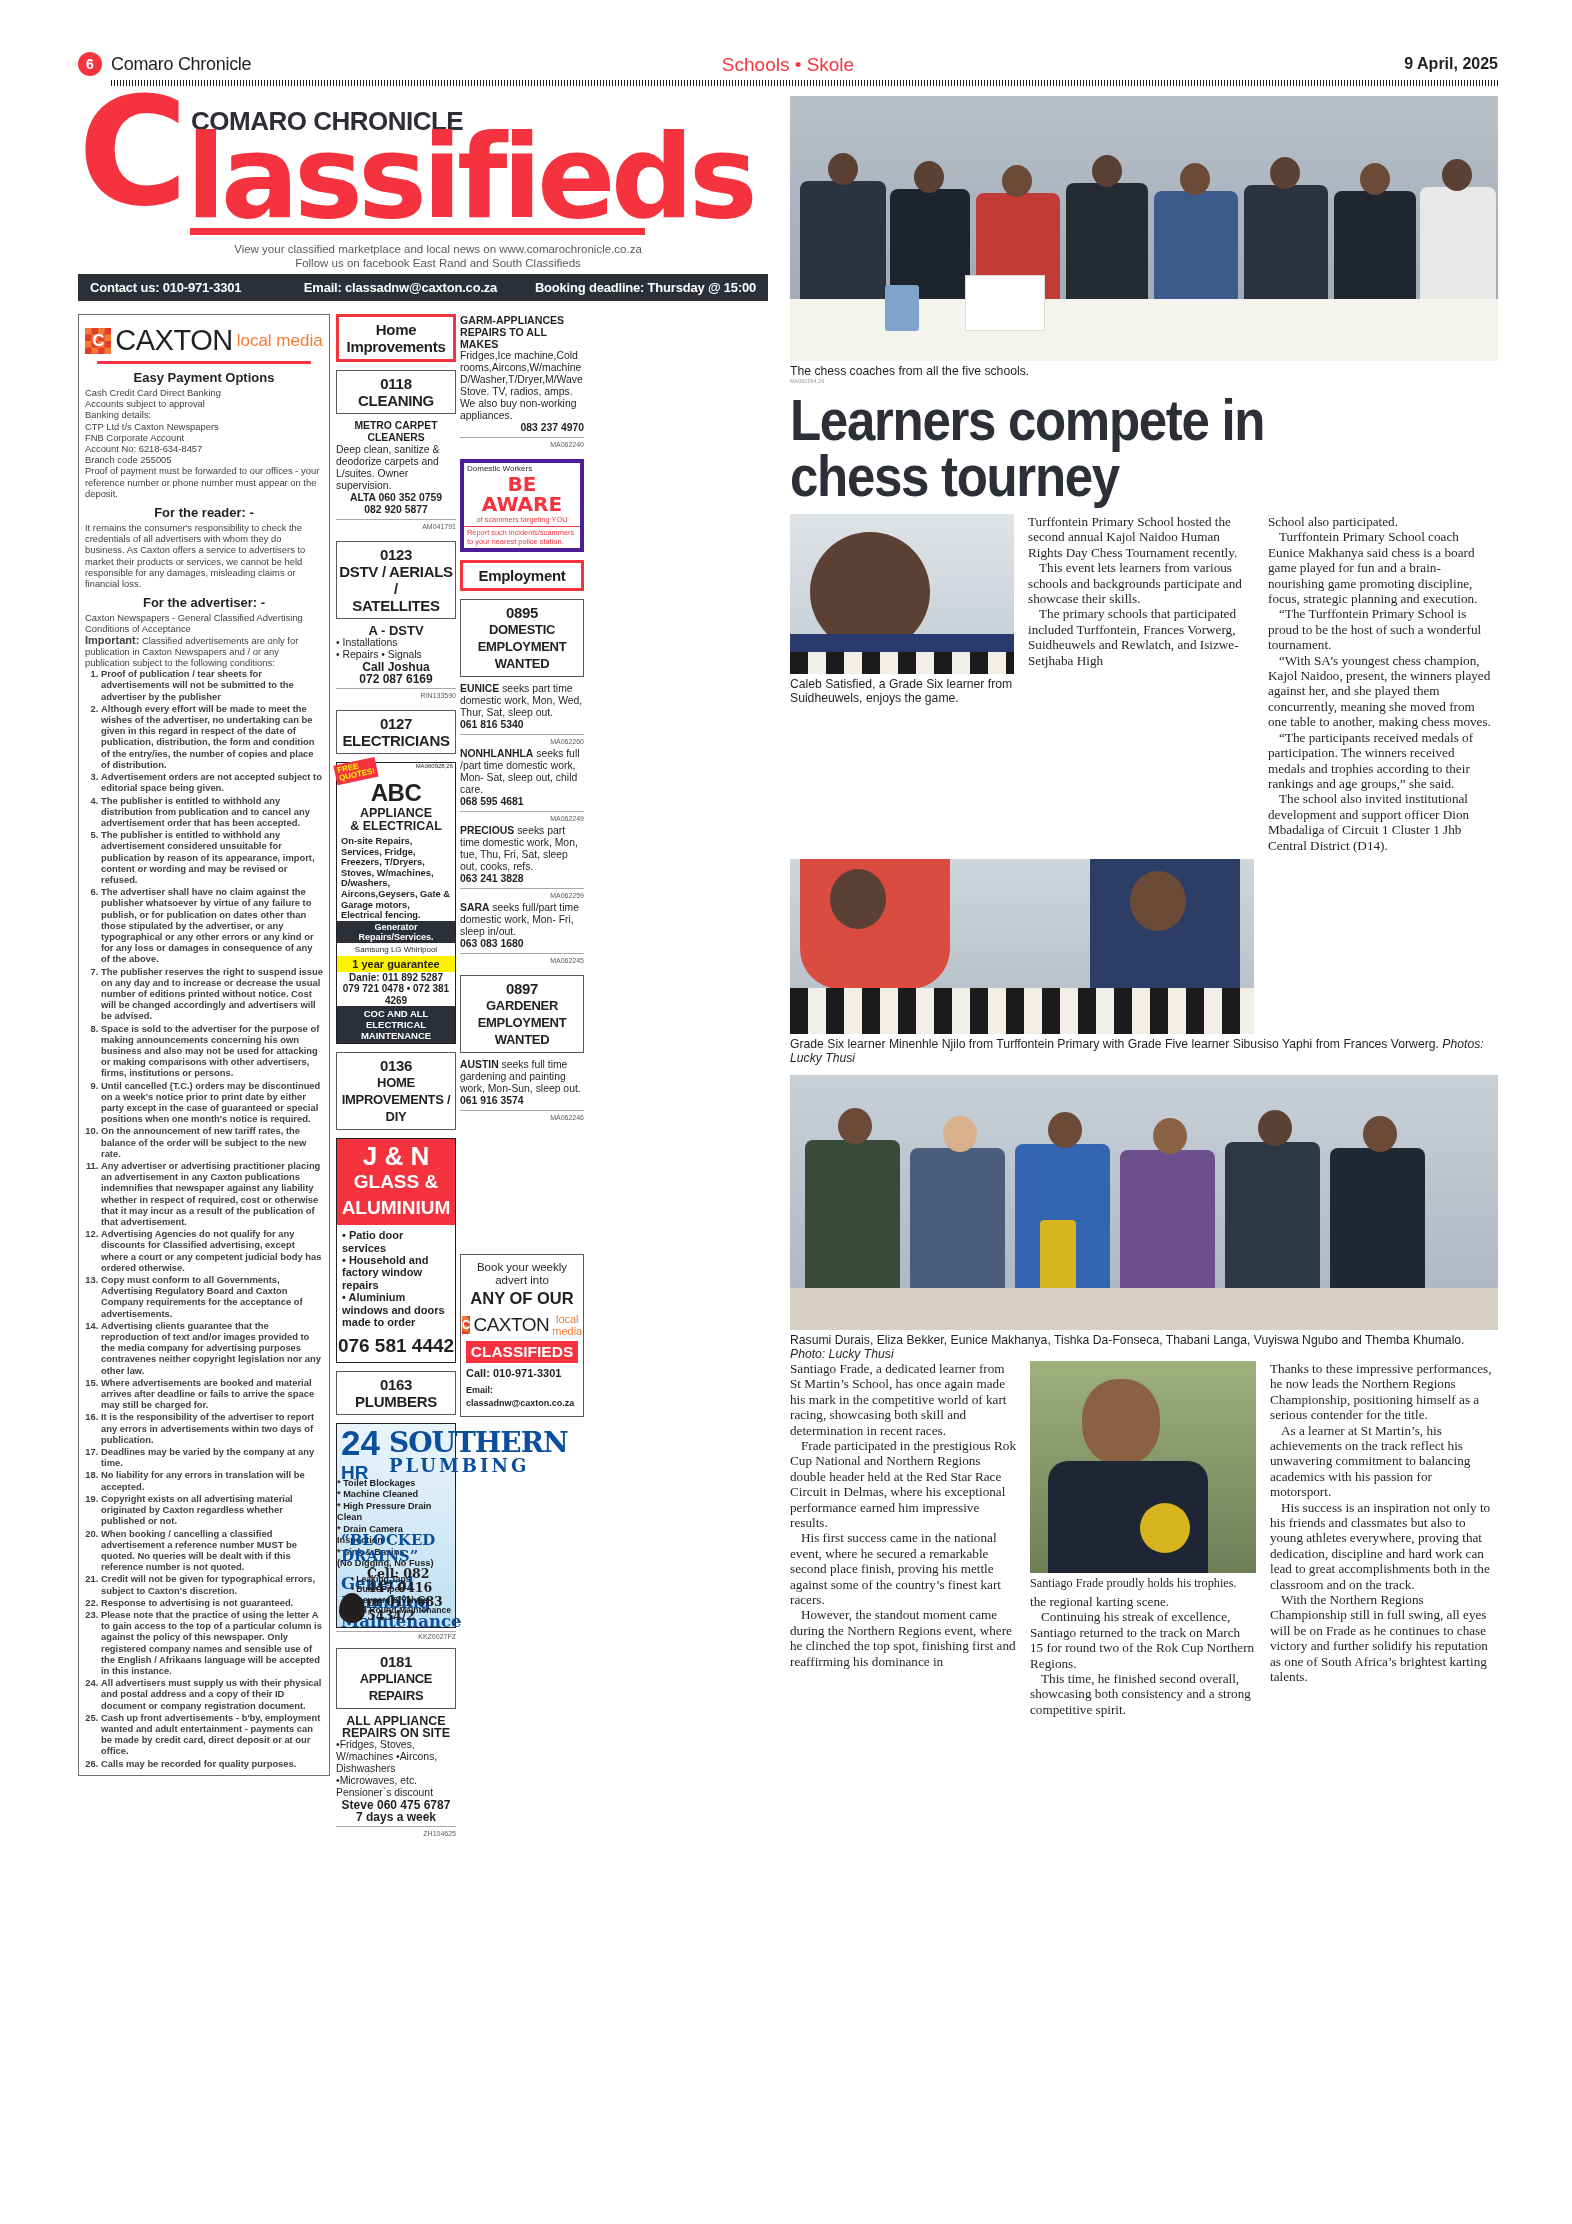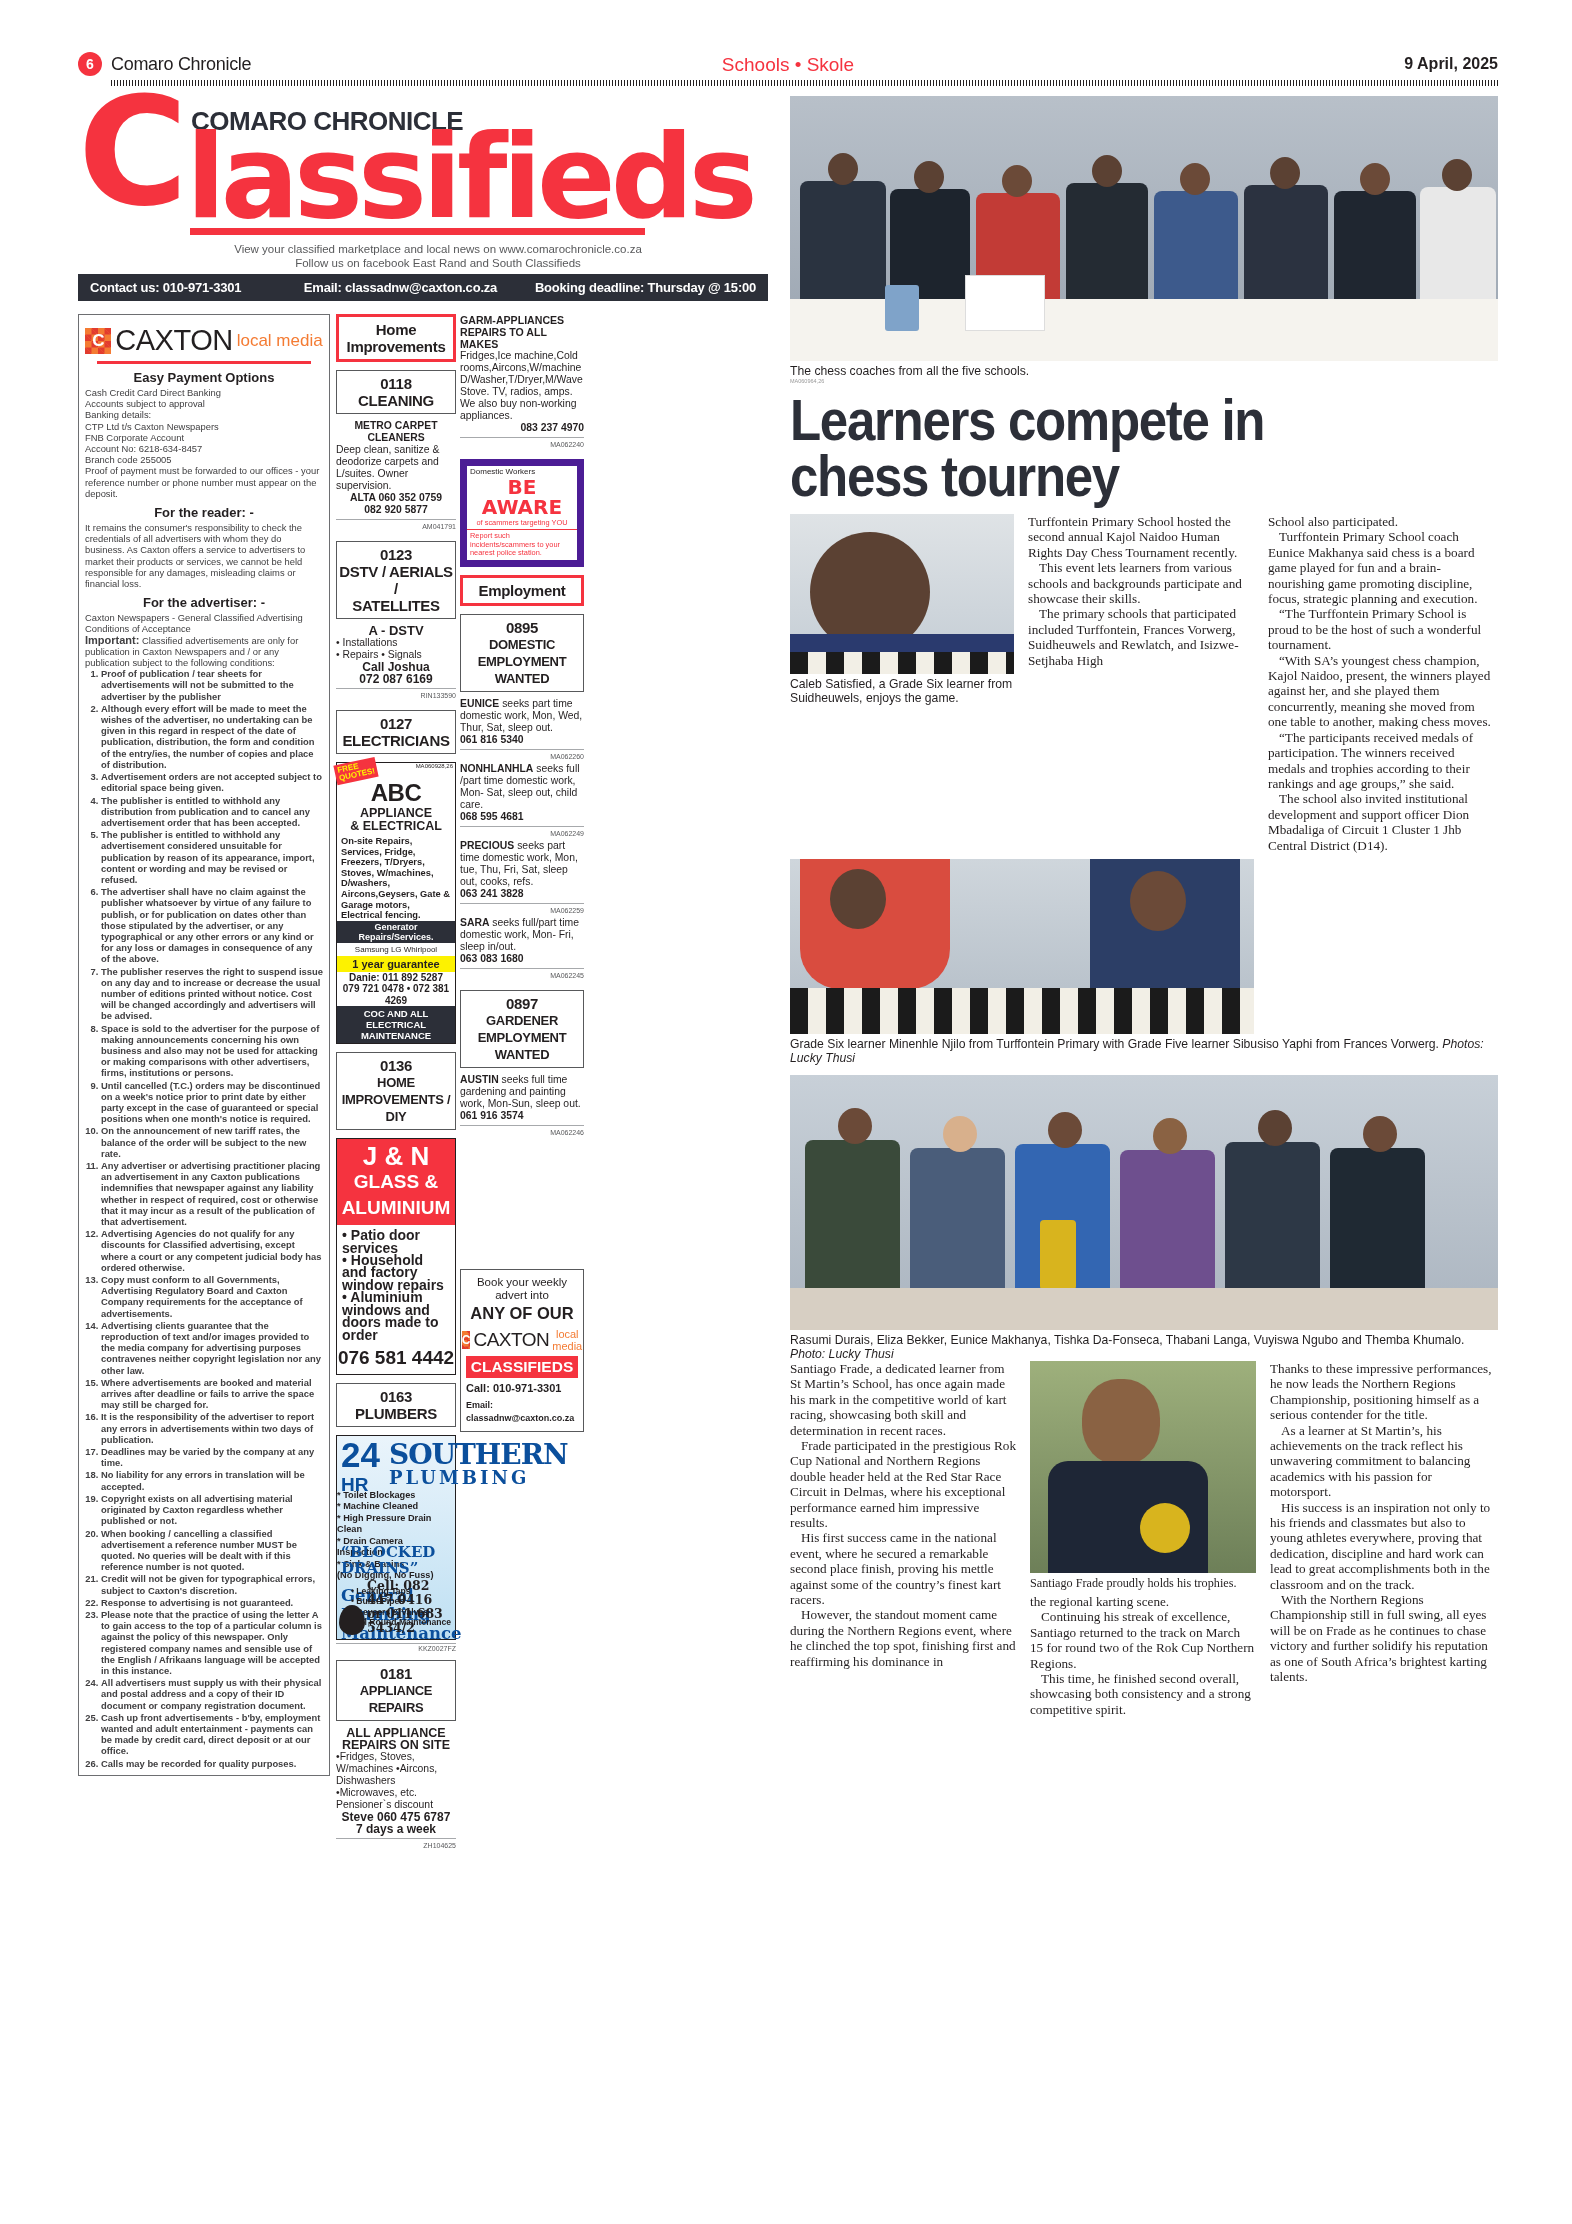--- a/index.html
+++ b/index.html
@@ -91,25 +91,25 @@
   .abc-t { font-size:9.3px; line-height:10.6px; font-weight:bold; padding:3px 4px 0 4px;}
   .abc-g { background:#2c2f38; color:#fff; font-size:9px; font-weight:bold; text-align:center; padding:1px;}
   .abc-y { background:#fdf200; text-align:center; font-weight:bold; font-size:11px; padding:2px 0; }
   .abc-ph { text-align:center; font-size:10px; font-weight:bold; line-height:11.5px;}
   .abc-bot { background:#2c2f38; color:#fff; text-align:center; font-size:9.5px; font-weight:bold; line-height:11px; padding:2px;}
 
   
   .jn { border:1px solid #231f20; margin-top:8px;}
   .jn-h { background:#f5333f; color:#fff; text-align:center; font-weight:bold; font-size:26px; line-height:26px; padding:4px 0;}
   .jn-h small { display:block; font-size:19px; }
-  .jn-b { font-size:14px; line-height:12.4px; padding:4px 5px; font-weight:bold;}
+  .jn-b { font-size:11px; line-height:12.4px; padding:4px 5px; font-weight:bold;}
   .jn-ph { text-align:center; font-size:19px; font-weight:bold; padding:2px 0 5px 0;}
 
   
-  .aware { border:7px solid #4c1d95; margin-top:8px; }
+  .aware { border:4px solid #4c1d95; margin-top:8px; }
   .aware-h { font-size:8px; padding:1px 3px; }
   .aware-b { font-size:20px; font-weight:bold; color:#f5333f; text-align:center; line-height:20px;
      font-family:"DejaVu Sans",sans-serif;}
   .aware-t { font-size:7.4px; line-height:8.4px; color:#f5333f; padding:2px 3px; }
 
   
   .plumb { border:1px solid #231f20; margin-top:8px; background:linear-gradient(#eaf4fb,#bfe0f3); position:relative; height:205px;}
   .pl-24 { position:absolute; left:4px; top:4px; font-size:35px; font-weight:bold; color:#0b4f9c; line-height:30px;}
   .pl-24 small { display:block; font-size:19px; }
   .pl-name { position:absolute; left:52px; top:2px; font-size:28px; font-weight:bold; color:#0b4f9c;

